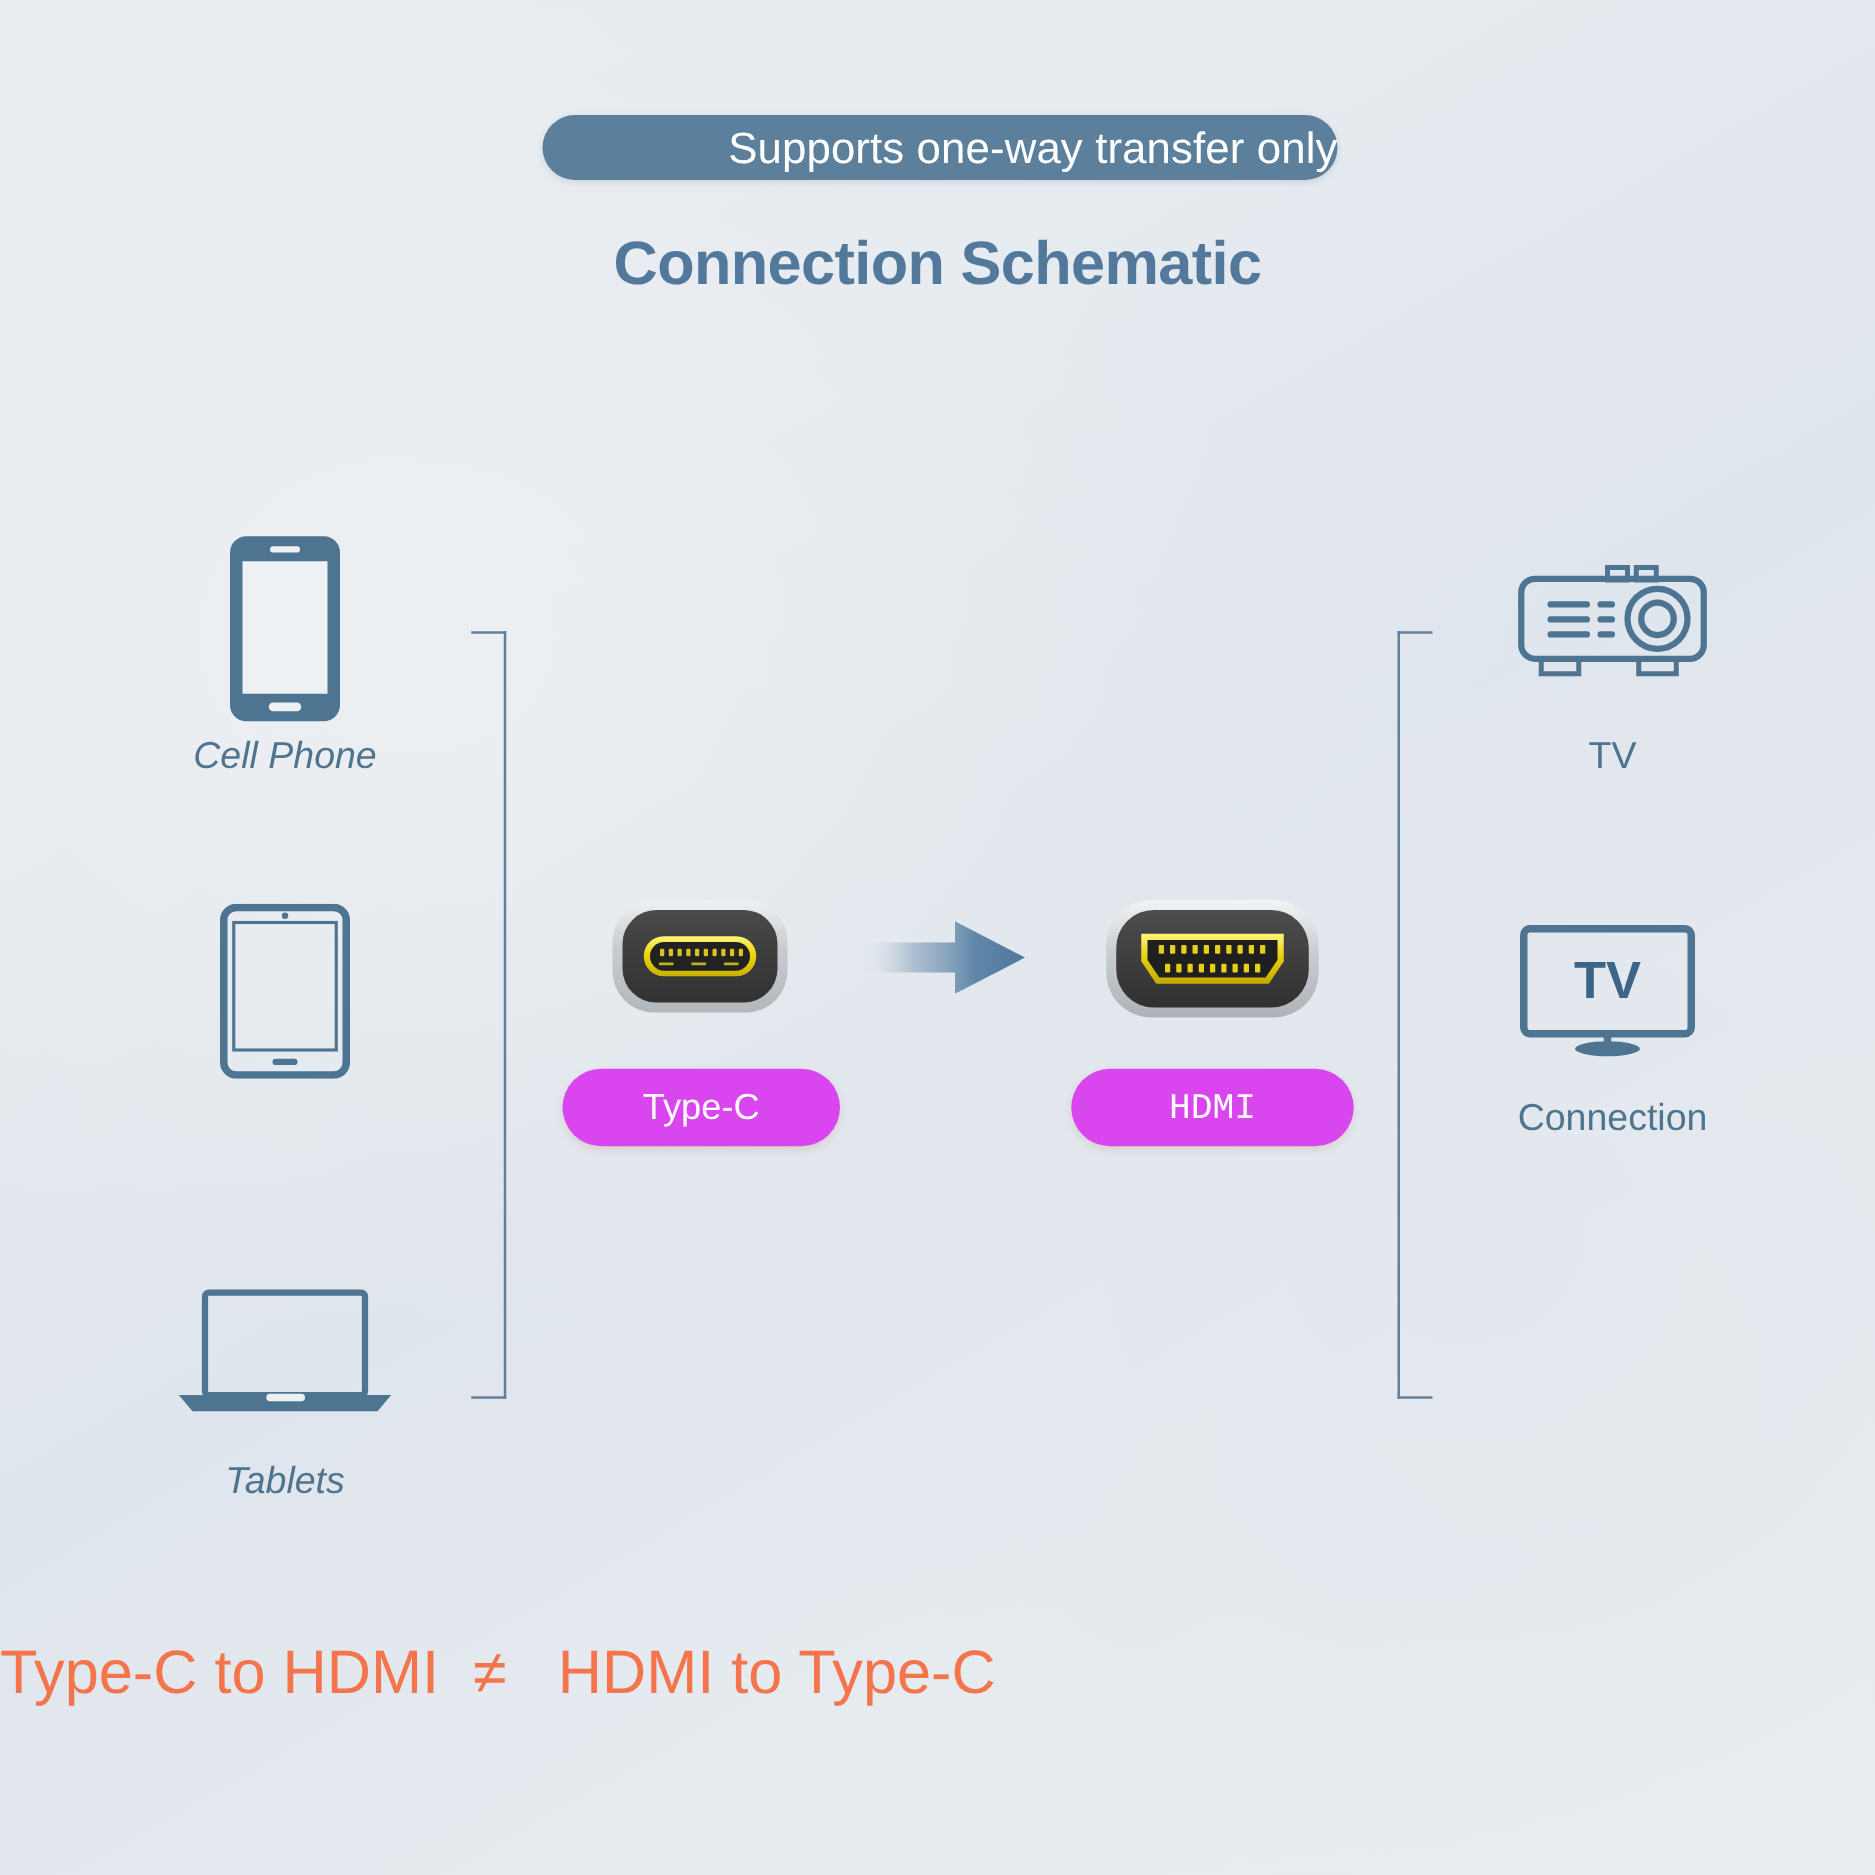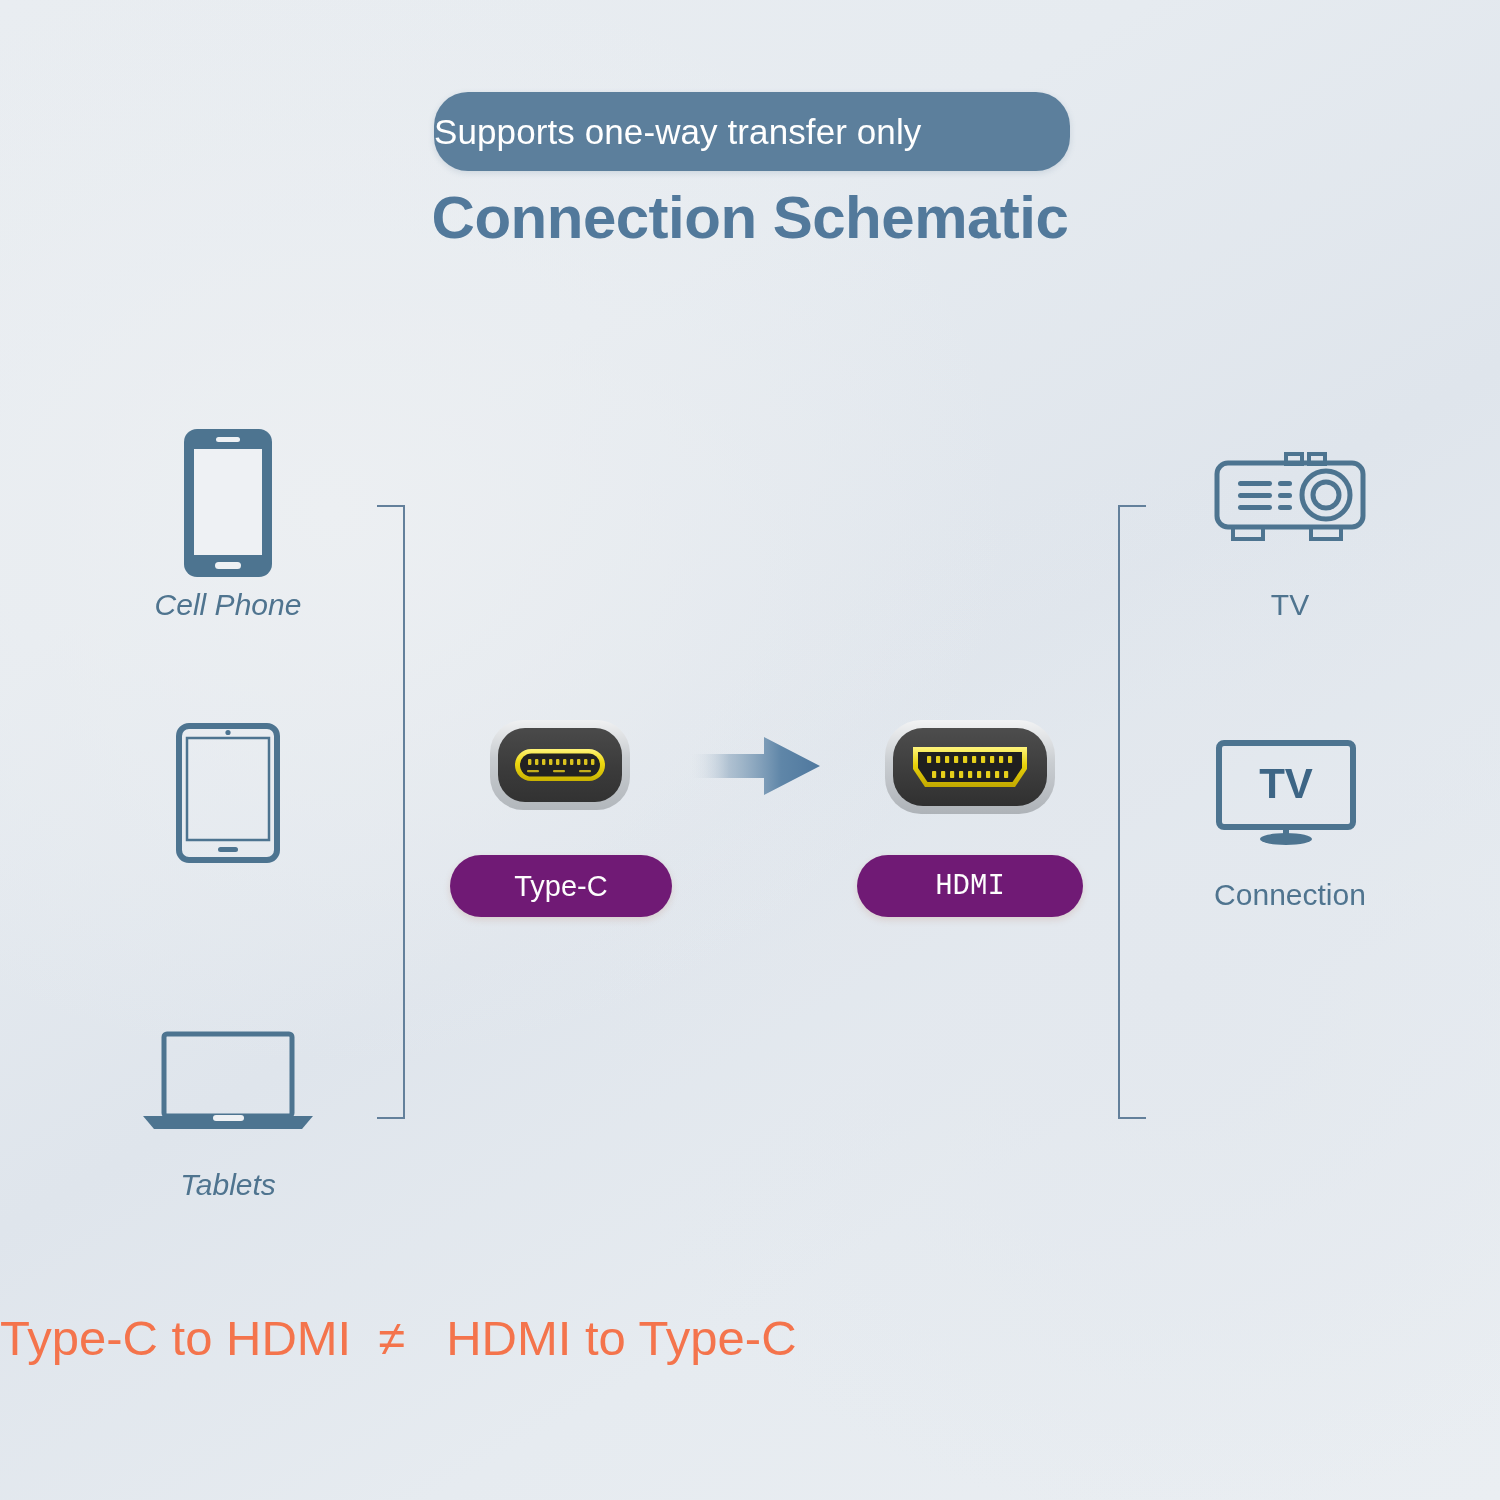--- a/index.html
+++ b/index.html
@@ -22,42 +22,42 @@
     position: absolute;
     inset: 0;
   }
 
   
   .badge {
     position: absolute;
     left: 434px;
     top: 92px;
     width: 636px;
-    height: 79px;
+    height: 52px;
     border-radius: 34px;
     background: #5c7f9c;
     display: flex;
     align-items: center;
-    justify-content: flex-start;
+    justify-content: flex-end;
     box-shadow: 0 2px 6px rgba(80,110,140,0.18);
   }
   .badge span {
     color: #ffffff;
     font-size: 35px;
     letter-spacing: 0.1px;
     line-height: 1;
   }
 
   .headline {
     position: absolute;
     left: 0;
     right: 0;
     top: 186px;
     text-align: center;
-    font-size: 60px;
+    font-size: 49px;
     font-weight: bold;
     color: #52799b;
     letter-spacing: -0.5px;
     line-height: 1.06;
   }
 
   .subhead {
     position: absolute;
     left: 0;
     right: 0;
@@ -126,21 +126,21 @@
     top: 719px;
   }
   .conn-typec { left: 489px; }
   .conn-hdmi  { left: 884px; }
 
   .pill-label {
     position: absolute;
     top: 855px;
     height: 62px;
     border-radius: 31px;
-    background: #701a75;
+    background: #d946ef;
     display: flex;
     align-items: center;
     justify-content: center;
     box-shadow: 0 3px 7px rgba(180,110,85,0.2);
   }
   .pill-label span {
     color: #fdfdfd;
     font-size: 29px;
     line-height: 1;
   }

